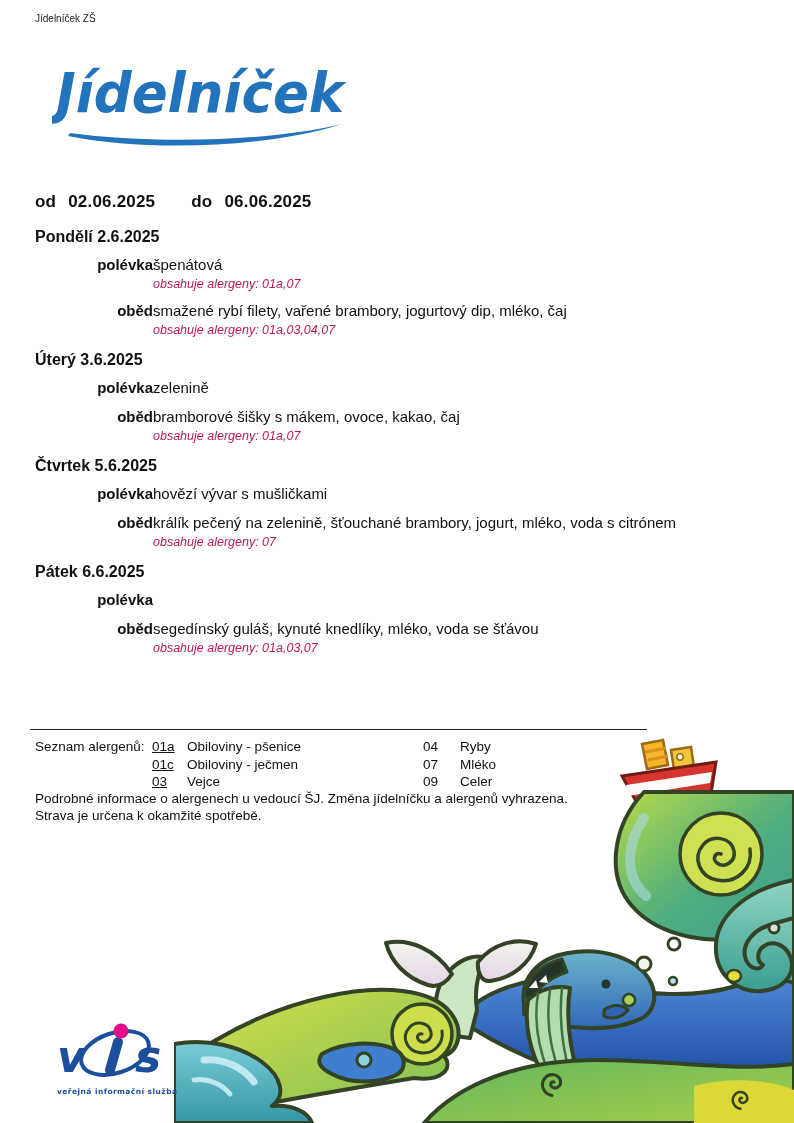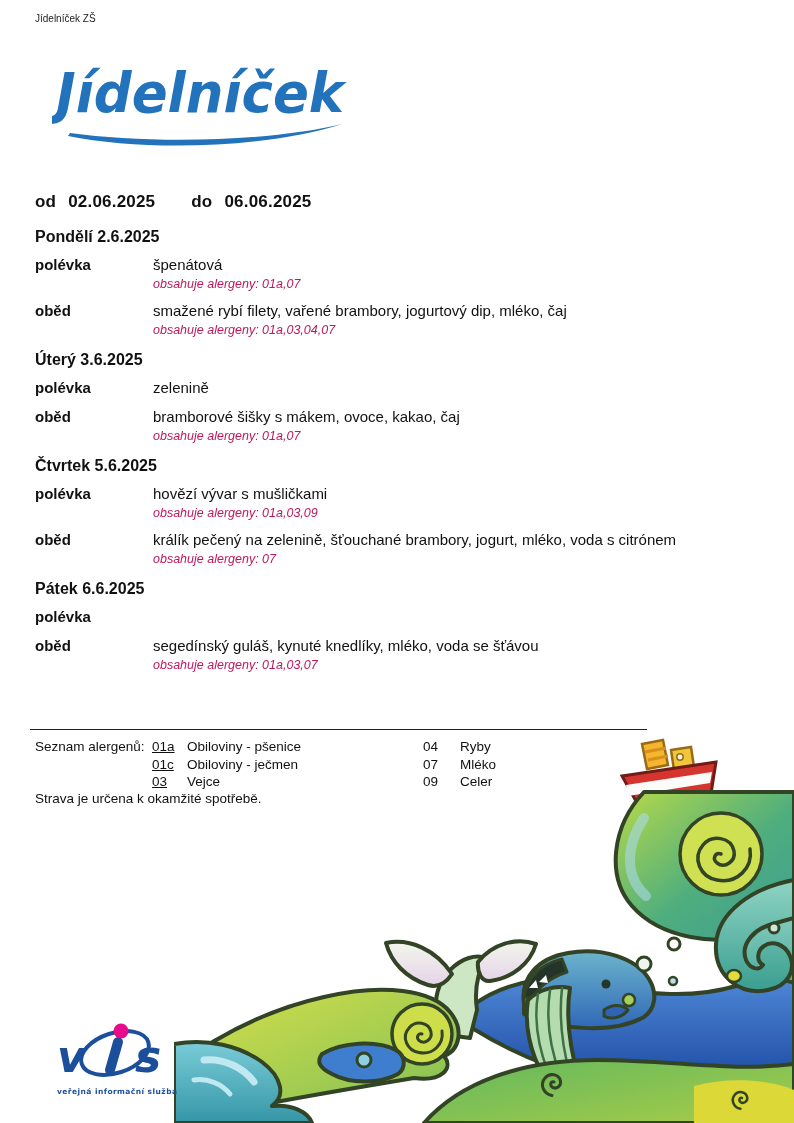--- a/index.html
+++ b/index.html
@@ -10,21 +10,21 @@
   }
   .doc-title { position:absolute; left:35px; top:13px; font-size:10px; color:#1c1c1c; }
   .logo-svg { position:absolute; left:52px; top:40px; }
   .date-line { position:absolute; left:35px; top:192px; font-size:17px; font-weight:bold; letter-spacing:.2px; }
   .date-line .lbl { margin-right:12px; }
   .date-line .to-lbl { margin-left:36px; }
   .menu { position:absolute; left:35px; top:228px; width:724px; }
   .day-title { font-size:16px; font-weight:bold; margin:14px 0 9px; }
   .day:first-child .day-title { margin-top:0; }
   .menu-row { display:flex; margin-bottom:10px; }
-  .course { flex:0 0 118px; font-weight:bold; font-size:15px; line-height:19px; }
+  .course { flex:0 0 118px; font-weight:bold; font-size:15px; line-height:19px;text-align:right; }
   .dish-wrap { flex:1; }
   .dish { font-size:15px; line-height:19px; }
   .allergens { font-size:12.5px; font-style:italic; margin-top:3px; color:#be185d; }
   .allergens:empty { display:none; }
   .divider { position:absolute; left:30px; top:729px; width:617px; border-top:1.6px solid #222; }
   .allergen-section { position:absolute; left:35px; top:738px; width:580px; display:flex; font-size:13.5px; line-height:17.5px; }
   .allergen-label { flex:0 0 117px; }
   .allergen-col1 { flex:0 0 271px; }
   .allergen-col2 { flex:1; }
   .allergen-item { display:flex; }
@@ -86,21 +86,20 @@
           </div>
       </div>
     </div>
 
     <div class="day">
       <div class="day-title">Čtvrtek 5.6.2025</div>
       <div class="menu-row">
         <div class="course">polévka</div>
         <div class="dish-wrap">
             <div class="dish">hovězí vývar s mušličkami</div>
-          <div class="allergens">obsahuje alergeny: 01a,03,09</div>
           </div>
       </div>
       <div class="menu-row">
         <div class="course">oběd</div>
         <div class="dish-wrap">
             <div class="dish">králík pečený na zelenině, šťouchané brambory, jogurt, mléko, voda s citrónem</div>
           <div class="allergens">obsahuje alergeny: 07</div>
           </div>
       </div>
     </div>
@@ -149,20 +148,21 @@
         <span>Mléko</span>
       </div>
       <div class="allergen-item">
         <span class="acode">09</span>
         <span>Celer</span>
       </div>
     </div>
   </div>
 
   <div class="notes">
+    <div>Podrobné informace o alergenech u vedoucí ŠJ. Změna jídelníčku a alergenů vyhrazena.</div>
     <div>Strava je určena k okamžité spotřebě.</div>
   </div>
 
   <svg class="sea-art" width="620" height="385" viewBox="0 0 620 385">
     <defs>
       <linearGradient id="gGreen" x1="0" y1="0" x2="1" y2="1">
         <stop offset="0" stop-color="#b8da48"></stop>
           <stop offset=".55" stop-color="#4fae7e"></stop>
           <stop offset="1" stop-color="#3d9e93"></stop>
       </linearGradient>

